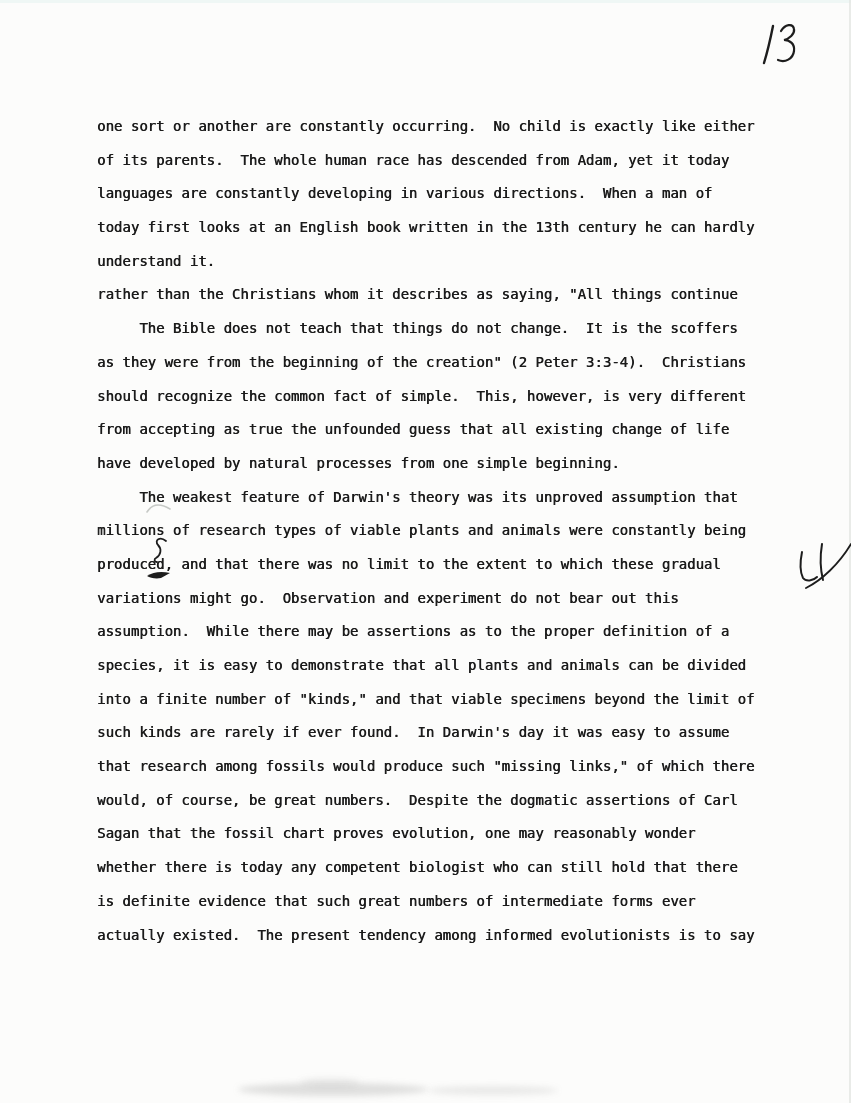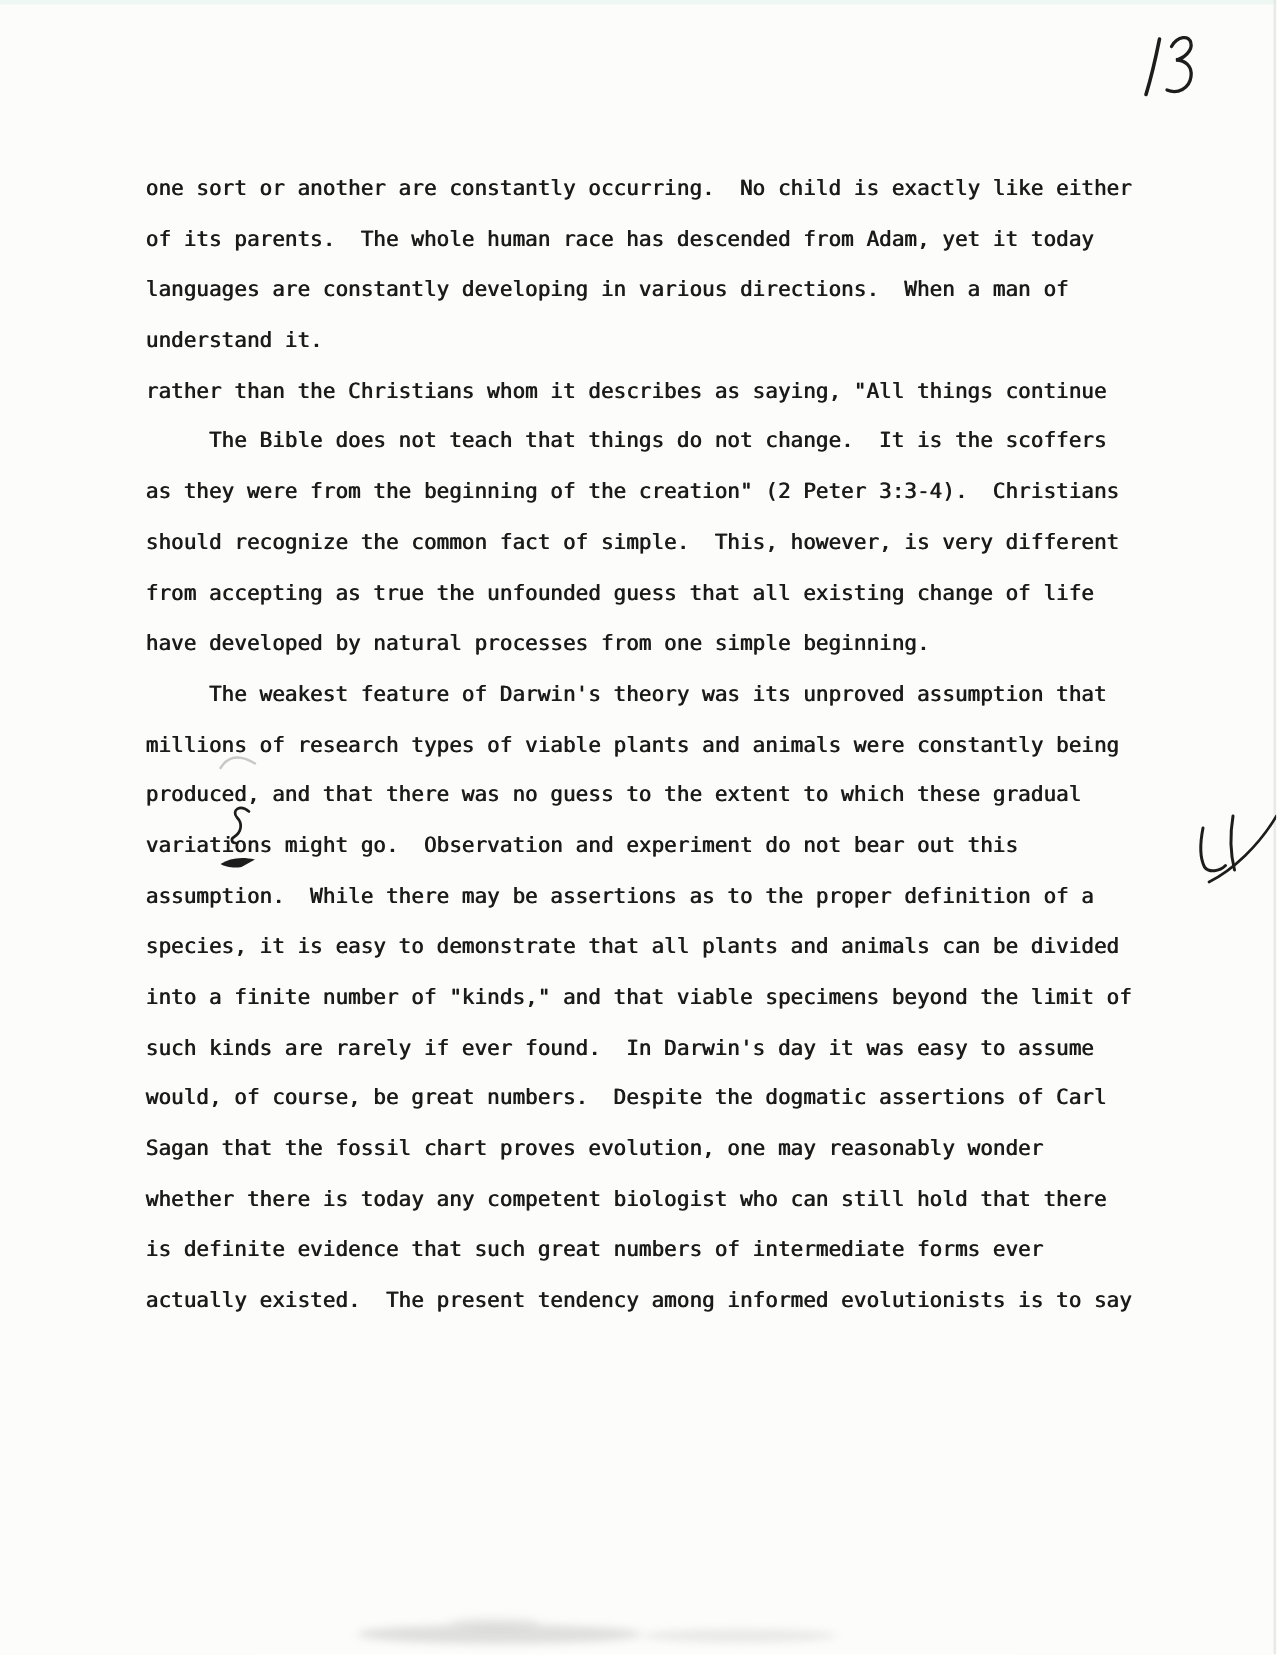--- a/index.html
+++ b/index.html
@@ -106,35 +106,37 @@
     <svg width="46" height="50" viewBox="0 0 46 50">
       <path d="M17 6 C15 16 12 30 8 43" fill="none" stroke="#1d1d1d" stroke-width="2.4" stroke-linecap="round"></path>
       <path d="M25 11 C29 4 37 3 38 9 C39 14 33 19 28 20 C34 20 39 24 38 31 C37 39 29 43 22 40" fill="none" stroke="#1d1d1d" stroke-width="2.2" stroke-linecap="round"></path>
     </svg>
   </div>
 
   <div class="text-block">
     <div class="line">one sort or another are constantly occurring.  No child is exactly like either</div>
     <div class="line">of its parents.  The whole human race has descended from Adam, yet it today</div>
     <div class="line">languages are constantly developing in various directions.  When a man of</div>
+    <div class="line">today first looks at an English book written in the 13th century he can hardly</div>
     <div class="line">understand it.</div>
     <div class="line">rather than the Christians whom it describes as saying, "All things continue</div>
     <div class="line">     The Bible does not teach that things do not change.  It is the scoffers</div>
     <div class="line">as they were from the beginning of the creation" (2 Peter 3:3-4).  Christians</div>
     <div class="line">should recognize the common fact of simple.  This, however, is very different</div>
     <div class="line">from accepting as true the unfounded guess that all existing change of life</div>
     <div class="line">have developed by natural processes from one simple beginning.</div>
     <div class="line">     The weakest feature of Darwin's theory was its unproved assumption that</div>
     <div class="line">millions of research types of viable plants and animals were constantly being</div>
-    <div class="line">produced, and that there was no guess to the extent to which these gradual</div>
+    <div class="line">produced, and that there was no limit to the extent to which these gradual</div>
     <div class="line">variations might go.  Observation and experiment do not bear out this</div>
     <div class="line">assumption.  While there may be assertions as to the proper definition of a</div>
     <div class="line">species, it is easy to demonstrate that all plants and animals can be divided</div>
     <div class="line">into a finite number of "kinds," and that viable specimens beyond the limit of</div>
     <div class="line">such kinds are rarely if ever found.  In Darwin's day it was easy to assume</div>
+    <div class="line">that research among fossils would produce such "missing links," of which there</div>
     <div class="line">would, of course, be great numbers.  Despite the dogmatic assertions of Carl</div>
     <div class="line">Sagan that the fossil chart proves evolution, one may reasonably wonder</div>
     <div class="line">whether there is today any competent biologist who can still hold that there</div>
     <div class="line">is definite evidence that such great numbers of intermediate forms ever</div>
     <div class="line">actually existed.  The present tendency among informed evolutionists is to say</div>
   </div>
 
   <div class="s-correction" aria-label="handwritten letter s inserted over the end of the word millions with emphasis mark below">
     <svg width="28" height="48" viewBox="0 0 28 48">
       <path d="M20 5 C14 0 8 4 12 9 C16 13 15 19 10 22 C8 23 8 26 11 26" fill="none" stroke="#1d1d1d" stroke-width="1.8" stroke-linecap="round"></path>

